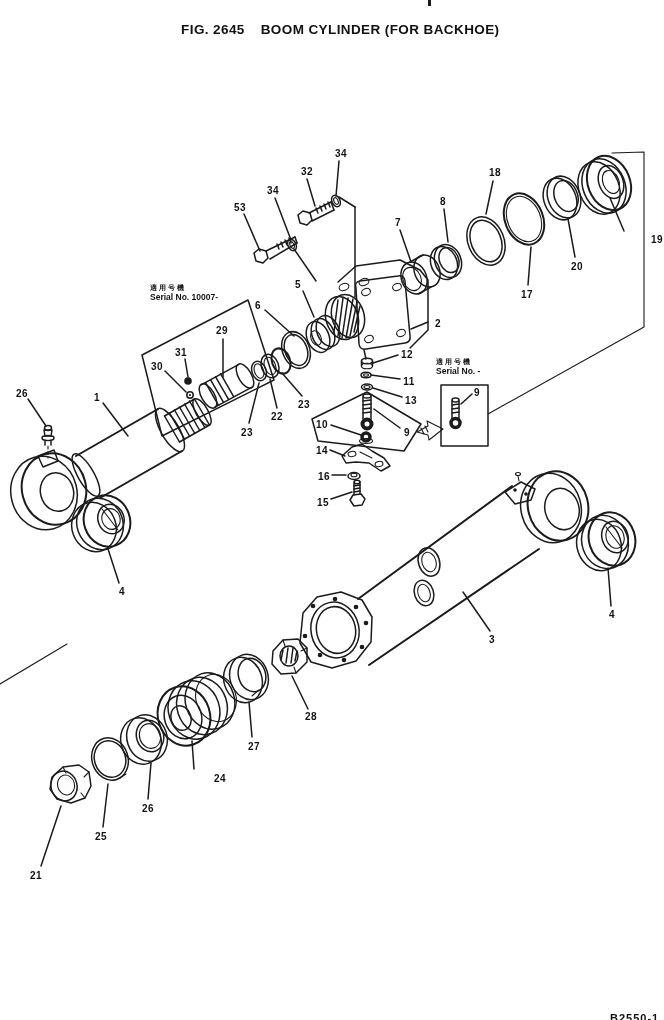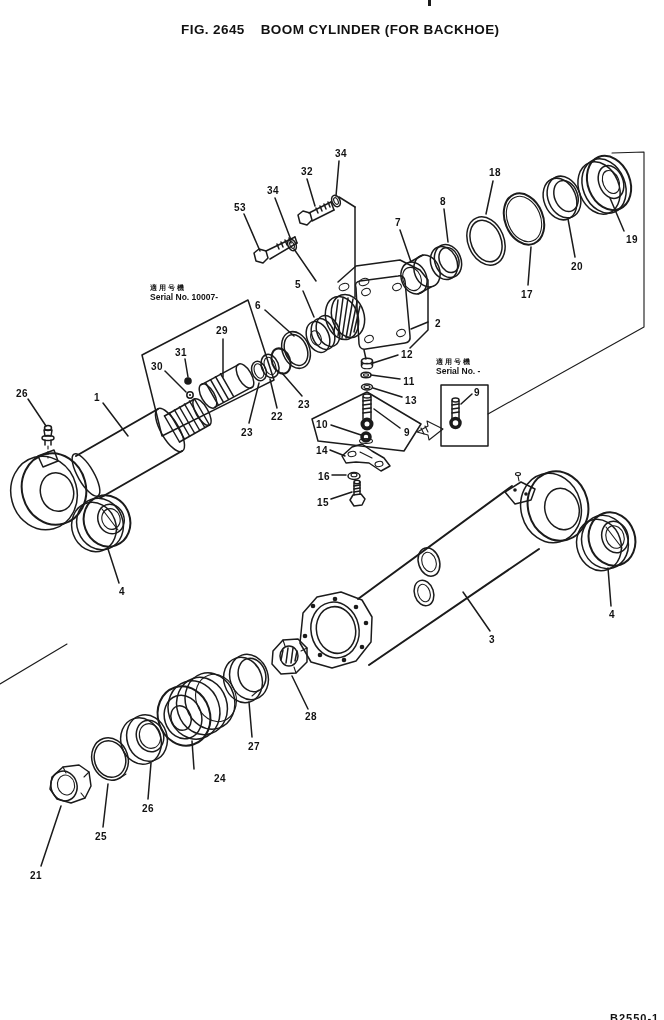--- a/index.html
+++ b/index.html
@@ -453,21 +453,21 @@
   <span class="part-label" style="left:277px;top:416px;">22</span>
   <span class="part-label" style="left:304px;top:404px;">23</span>
   <span class="part-label" style="left:258px;top:305px;">6</span>
   <span class="part-label" style="left:298px;top:284px;">5</span>
   <span class="part-label" style="left:438px;top:323px;">2</span>
   <span class="part-label" style="left:398px;top:222px;">7</span>
   <span class="part-label" style="left:443px;top:201px;">8</span>
   <span class="part-label" style="left:495px;top:172px;">18</span>
   <span class="part-label" style="left:527px;top:294px;">17</span>
   <span class="part-label" style="left:577px;top:266px;">20</span>
-  <span class="part-label" style="left:632px;top:239px;">19</span>
+  <span class="part-label" style="left:657px;top:239px;">19</span>
   <span class="part-label" style="left:240px;top:207px;">53</span>
   <span class="part-label" style="left:273px;top:190px;">34</span>
   <span class="part-label" style="left:307px;top:171px;">32</span>
   <span class="part-label" style="left:341px;top:153px;">34</span>
   <span class="part-label" style="left:407px;top:354px;">12</span>
   <span class="part-label" style="left:409px;top:381px;">11</span>
   <span class="part-label" style="left:411px;top:400px;">13</span>
   <span class="part-label" style="left:322px;top:424px;">10</span>
   <span class="part-label" style="left:407px;top:432px;">9</span>
   <span class="part-label" style="left:477px;top:392px;">9</span>

